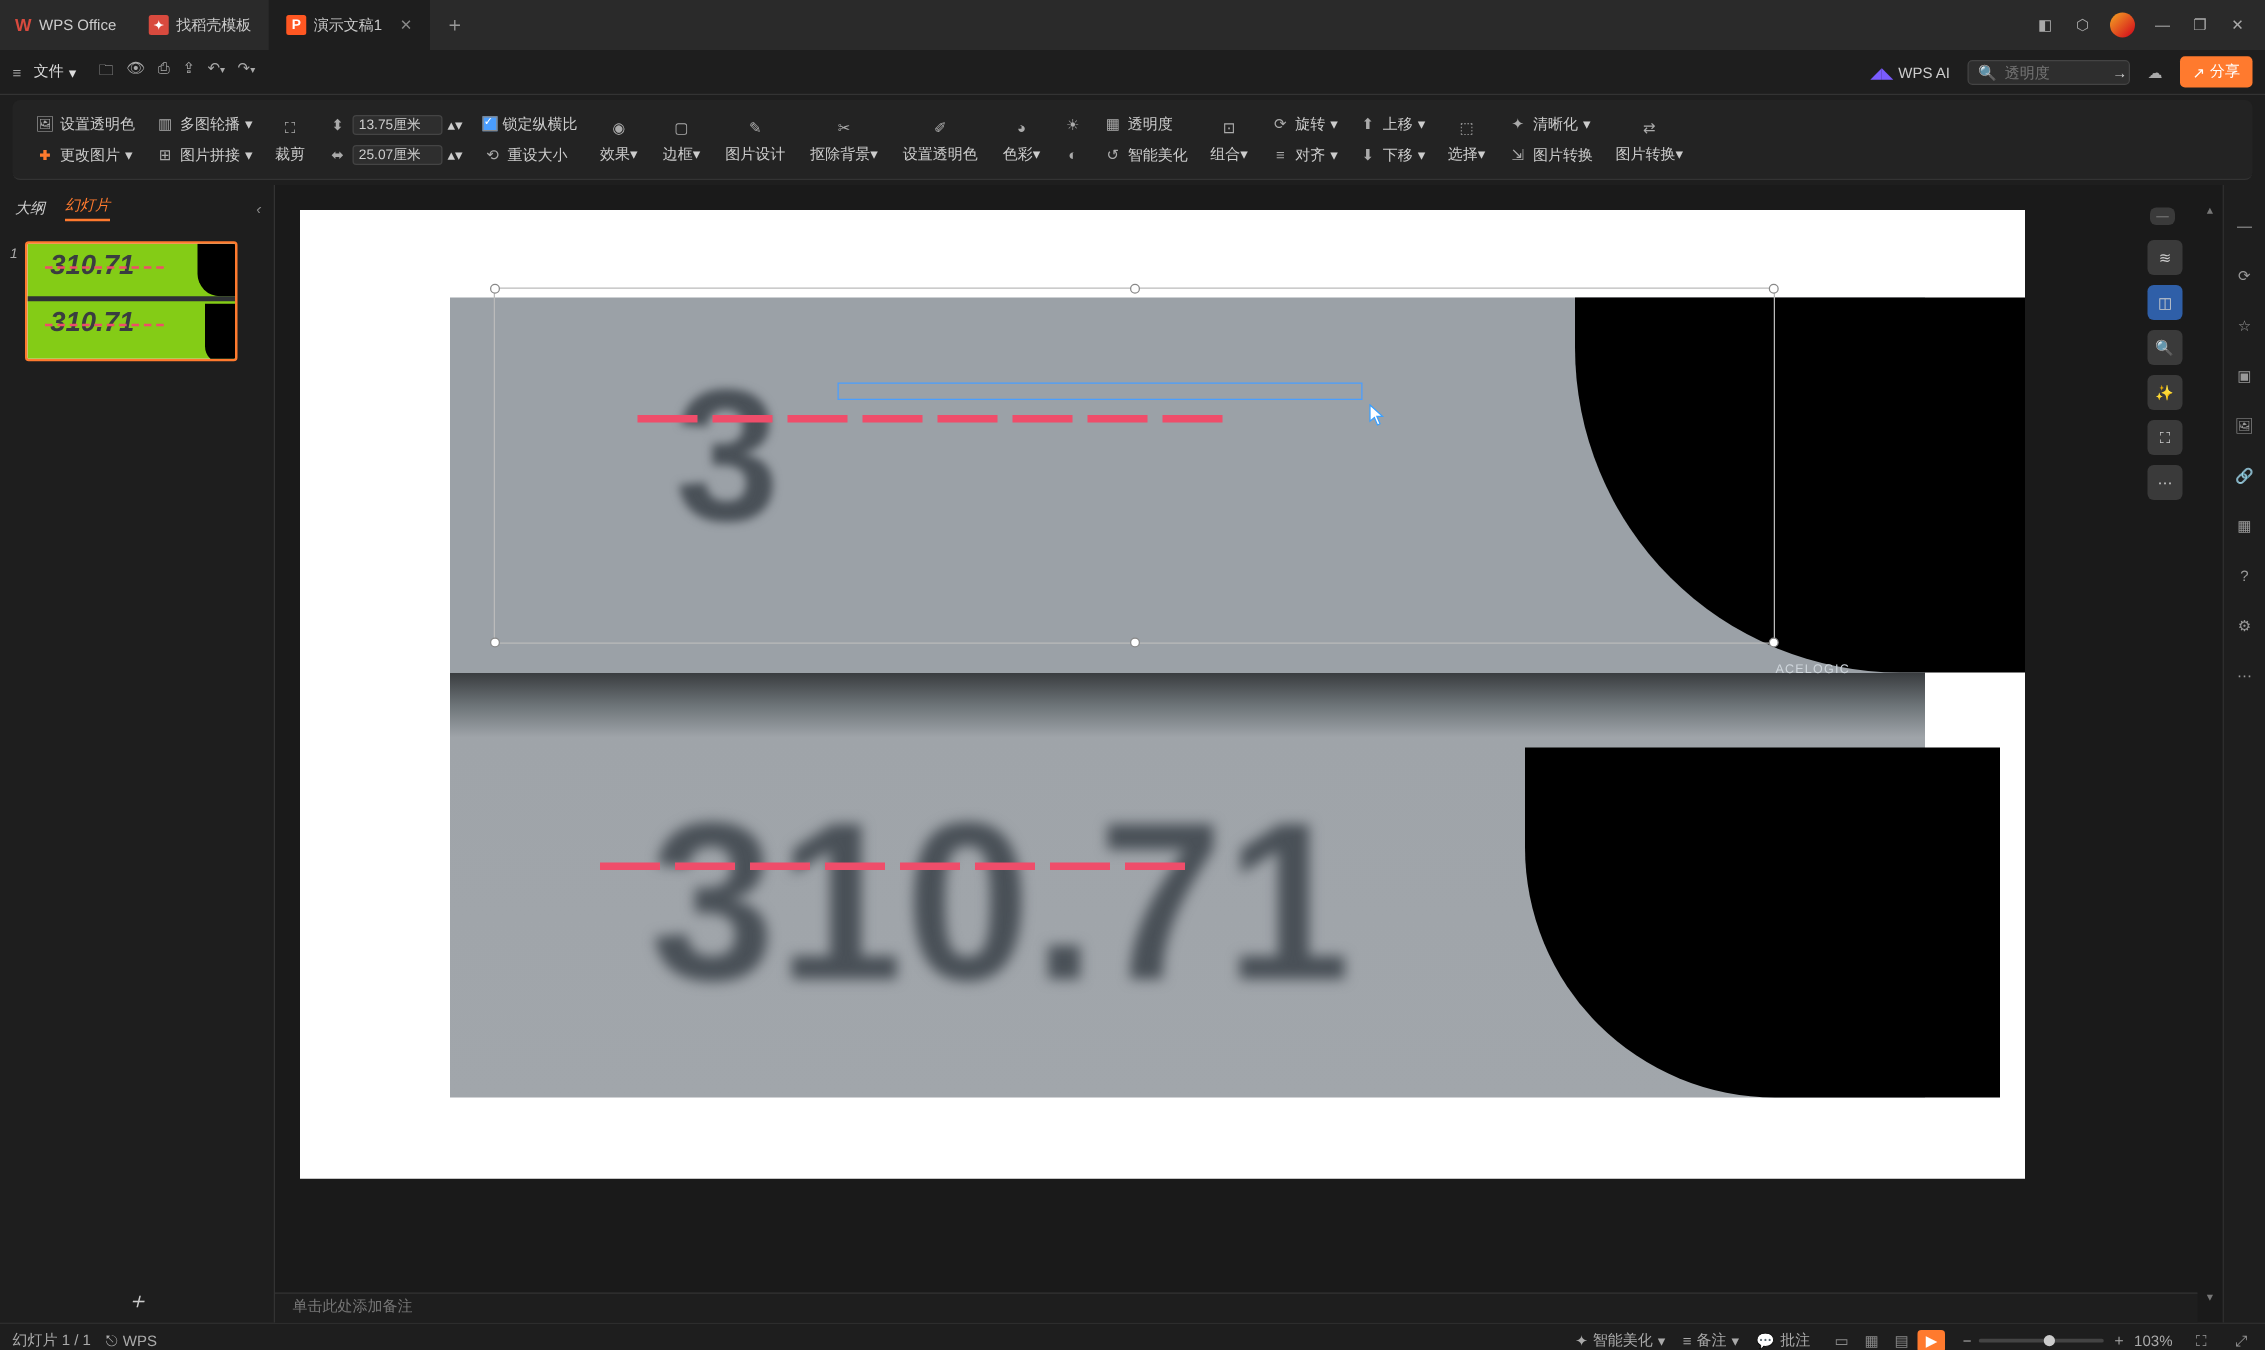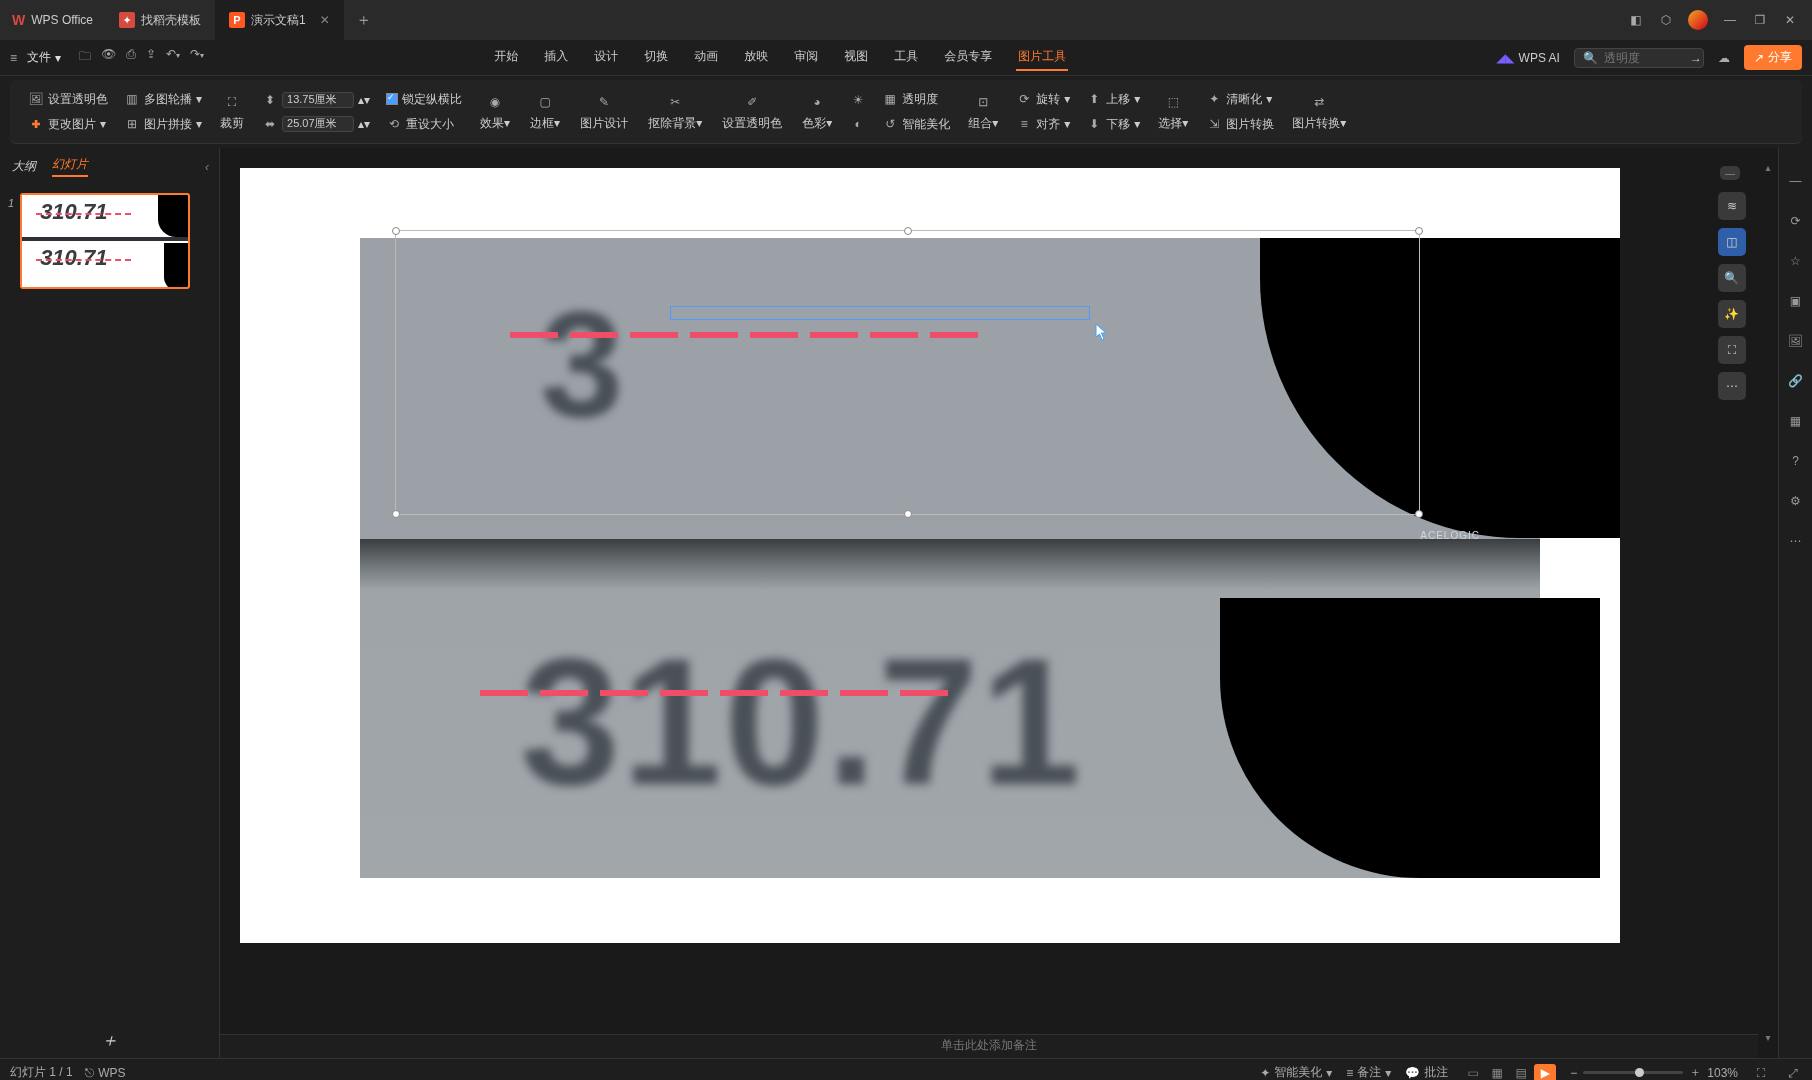--- a/index.html
+++ b/index.html
@@ -44,21 +44,21 @@
 .main { display:flex; height: calc(100% - 170px); }
 .left-pane { width:220px; background:#1e1e1e; display:flex; flex-direction:column; border-right:1px solid #333;font-style:italic; }
 .pane-tabs { display:flex; align-items:center; padding:8px 12px; gap:16px; position:relative; }
 .pane-tab { cursor:pointer; }
 .pane-tab.active { color:#ff7a2e; border-bottom:2px solid #ff7a2e; padding-bottom:2px; }
 .pane-collapse { position:absolute; right:10px; color:#888; cursor:pointer; }
 .thumbs { flex:1; overflow:auto; padding:8px; }
 .thumb-row { display:flex; align-items:flex-start; gap:6px; margin-bottom:8px; }
 .thumb-num { color:#aaa; font-size:11px; margin-top:4px; }
 .thumb { width:170px; height:96px; background:#eaeaea; border:2px solid #ff7a2e; border-radius:3px; position:relative; overflow:hidden; }
-.thumb-content { position:relative; width:100%; height:100%; background:#ffffff; }
+.thumb-content { position:relative; width:100%; height:100%; background:#84cc16; }
 .thumb-text { font-family:"Arial Black",sans-serif; color:#3a3d40; position:absolute; font-weight:900; }
 .thumb-dash { position:absolute; height:2px; border-top:2px dashed #ef4d6a; }
 .thumb-shadow { position:absolute; background:#000; right:0; }
 .add-slide { color:#ccc; display:flex; align-items:center; justify-content:center; height:36px; cursor:pointer; font-size:18px; }
 .canvas-area { flex:1; background:#1a1a1a; position:relative; overflow:hidden; }
 .slide { position:absolute; left:20px; top:20px; width:1380px; height:775px; background:#fff; }
 .picture { position:absolute; left:120px; top:70px; right:80px; height:640px; background:linear-gradient(180deg,#9ba1a7 0%,#9ba1a7 47%, #3a3d40 47%, #6d7478 51%, #9fa4a9 55%, #a1a6ab 100%); }
 .big-num { font-family:"Arial Black",sans-serif; color:#495057; position:absolute; font-weight:900; letter-spacing:2px; }
 .pink-dash { position:absolute; height:6px; display:flex; gap:12px; }
 .pink-dash span { width:48px; height:6px; background:#ef4d6a; }
@@ -126,33 +126,20 @@
       </span>
     <div class="qat">
       <span class="qat-ico">🗀</span>
       <span class="qat-ico">👁</span>
       <span class="qat-ico">⎙</span>
       <span class="qat-ico">⇪</span>
       <span class="qat-ico">↶<span style="font-size:8px;">▾</span></span>
       <span class="qat-ico">↷<span style="font-size:8px;">▾</span></span>
     </div>
   </div>
-  <div class="menu-tabs">
-    <span class="menu-tab">开始</span>
-    <span class="menu-tab">插入</span>
-    <span class="menu-tab">设计</span>
-    <span class="menu-tab">切换</span>
-    <span class="menu-tab">动画</span>
-    <span class="menu-tab">放映</span>
-    <span class="menu-tab">审阅</span>
-    <span class="menu-tab">视图</span>
-    <span class="menu-tab">工具</span>
-    <span class="menu-tab">会员专享</span>
-    <span class="menu-tab active">图片工具</span>
-  </div>
   <div class="menu-right">
     <span class="wps-ai">
         <span class="ai-ico">◢◣</span>
         <span>WPS AI</span>
       </span>
     <div class="searchbox">
       <span>🔍</span>
       <input placeholder="透明度" style="">
       <span>→</span>
     </div>
@@ -369,21 +356,21 @@
       <div class="float-btn">✨</div>
       <div class="float-btn">⛶</div>
       <div class="float-btn">⋯</div>
     </div>
 
     <div class="scrollbar">
       <div class="scroll-up">▴</div>
       <div class="scroll-down">▾</div>
     </div>
 
-    <div class="notes" style="position:absolute;bottom:0;left:0;right:20px;text-align:center;">
+    <div class="notes" style="position:absolute;bottom:0;left:0;right:20px;">
       <span>单击此处添加备注</span>
     </div>
   </div>
 
   <div class="right-rail">
     <span class="rail-ico">―</span>
     <span class="rail-ico">⟳</span>
     <span class="rail-ico">☆</span>
     <span class="rail-ico">▣</span>
     <span class="rail-ico">🖼</span>

